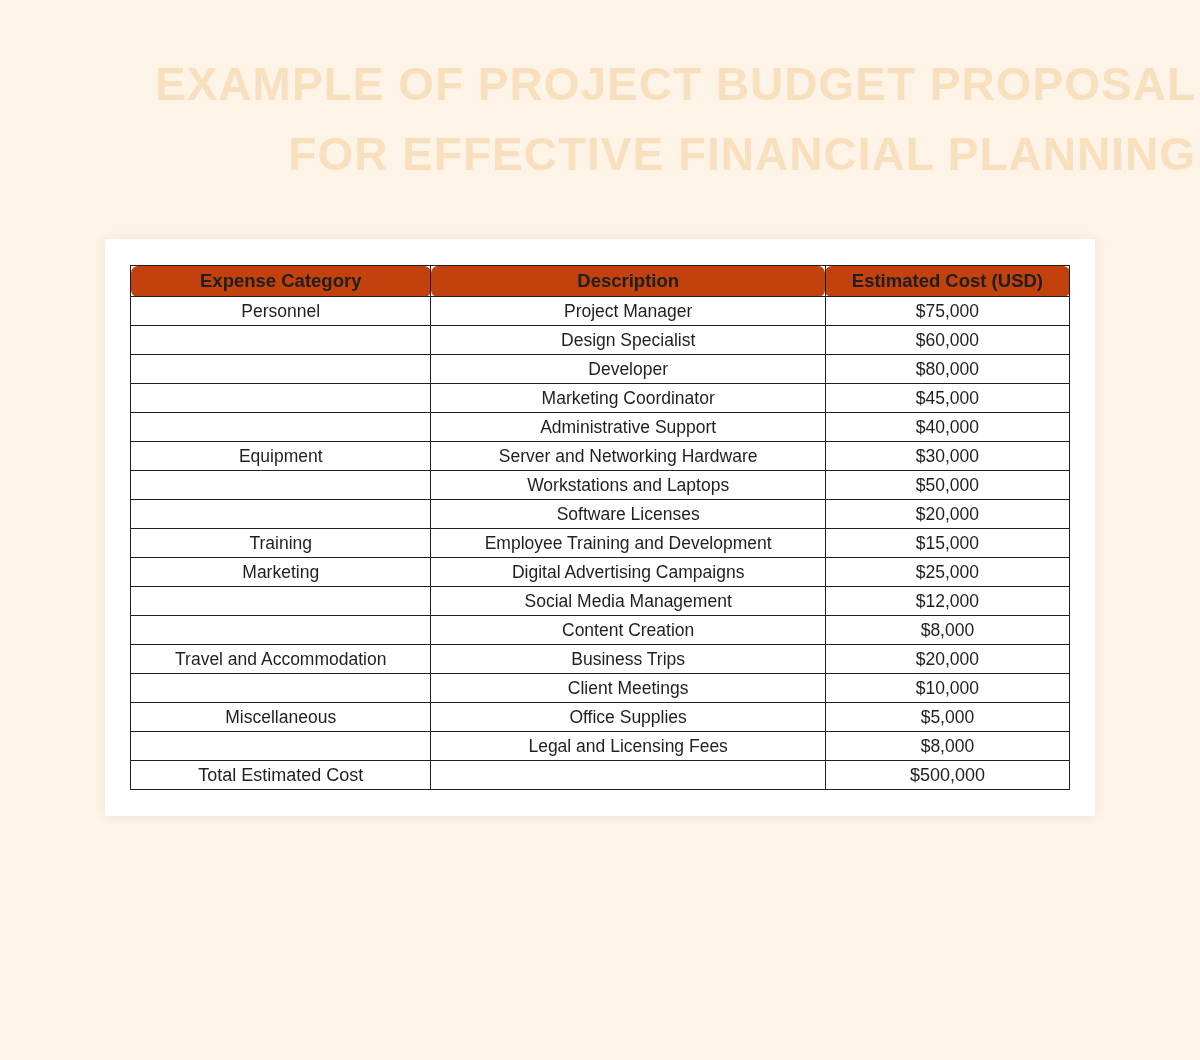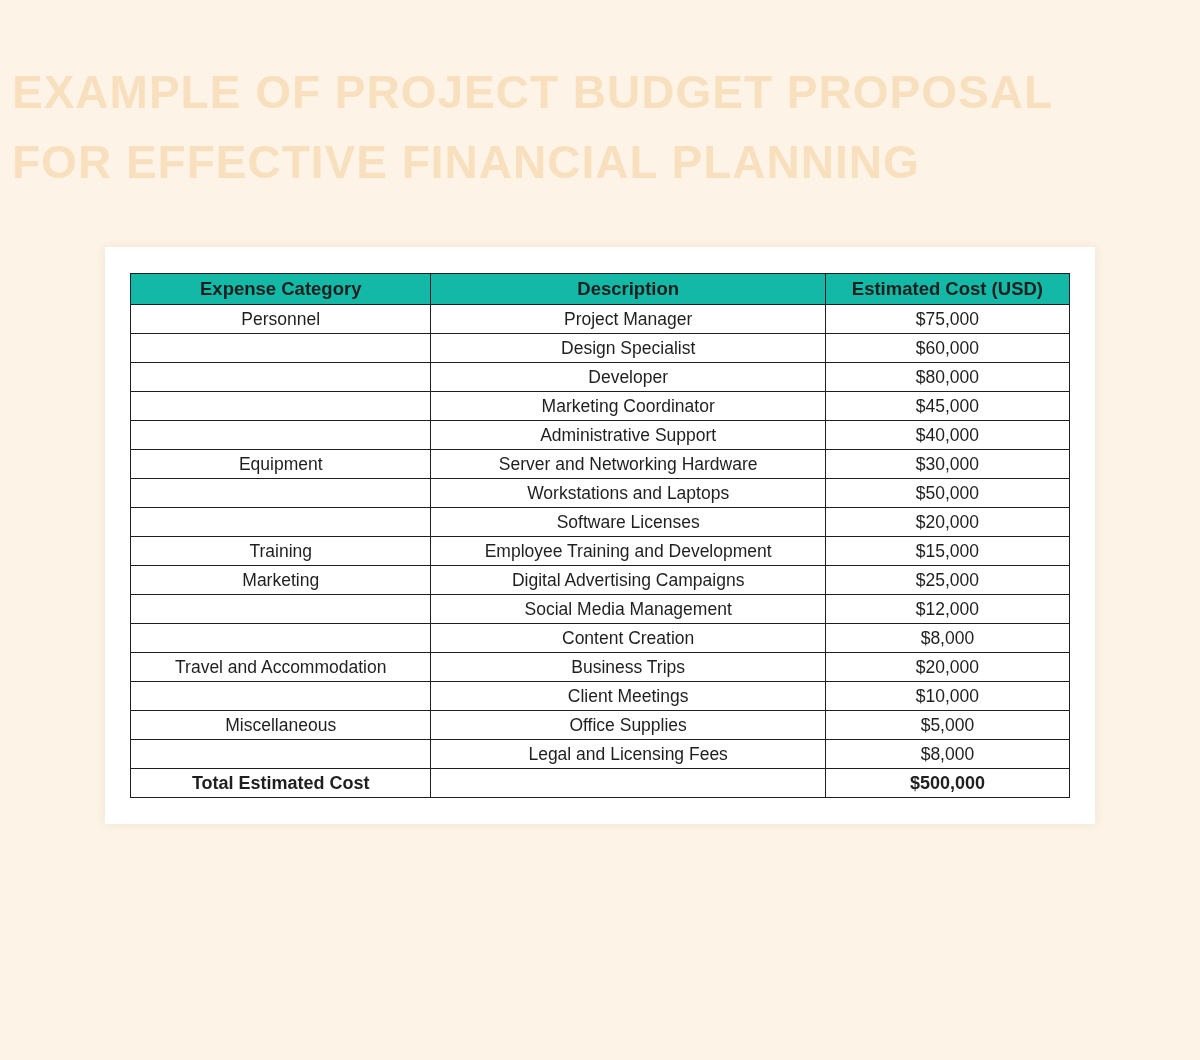--- a/index.html
+++ b/index.html
@@ -8,23 +8,23 @@
   }
   body {
     width: 1200px;
     height: 1060px;
     background: #fdf4e7;
     font-family: "Liberation Sans", "DejaVu Sans", sans-serif;
     overflow: hidden;
     position: relative;
   }
   .page-title {
-    margin: 12px;
+    margin: 4px;
     padding-top: 45px;
-    text-align: left;
+    text-align: right;
     font-size: 46px;
     font-weight: 700;
     letter-spacing: 1px;
     line-height: 70px;
     color: #f8e0bf;
     text-transform: uppercase;
   }
   .card {
     width: 940px;
     margin: 50px auto 0 auto;
@@ -46,27 +46,28 @@
   table.budget td {
     border: 1px solid #1f1f1f;
     text-align: center;
     vertical-align: middle;
     padding: 3px 6px;
     height: 22px;
     white-space: nowrap;
     overflow: hidden;
   }
   table.budget thead th {
-    background: #14b8a6;
+    background: #c2410c;
     font-weight: 700;
     font-size: 18.5px;
     height: 24px;
+    border-radius: 7px;
   }
   table.budget tr.total td {
-    font-weight: 700;
+    font-weight: 400;
     font-size: 18px;
   }
 </style>
 </head>
 <body>
 
 <h1 class="page-title">
   <span>EXAMPLE OF PROJECT BUDGET PROPOSAL</span><br>
   <span>FOR EFFECTIVE FINANCIAL PLANNING</span>
 </h1>

